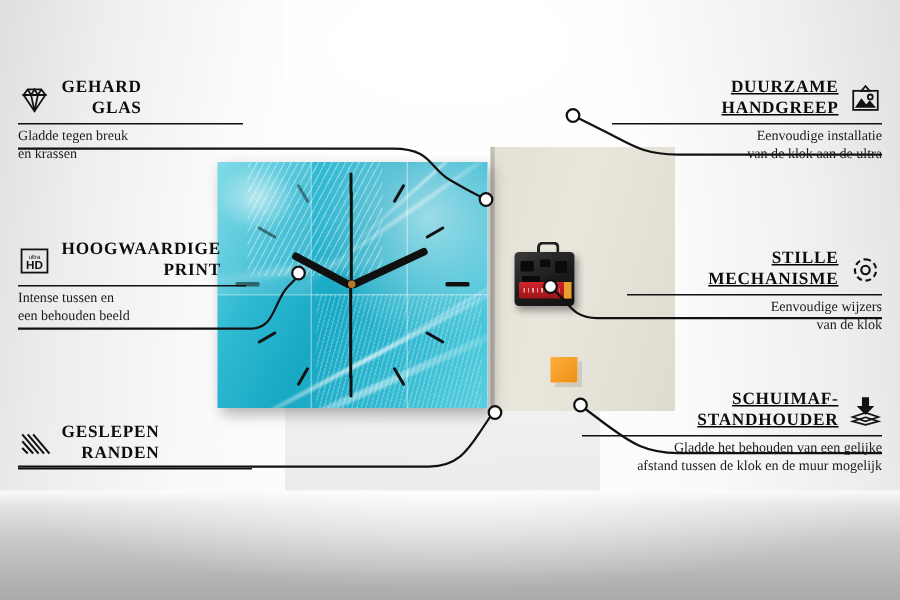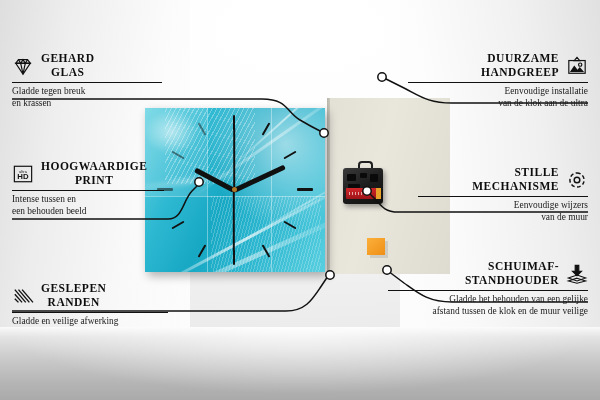--- a/index.html
+++ b/index.html
@@ -84,23 +84,23 @@
     background:linear-gradient(140deg,#fbb03b,#ef8f16);box-shadow:3px 3px 0 rgba(0,0,0,.10);}
 
   
   .feat{position:absolute;}
   .feat .head{display:flex;align-items:center;gap:7px;}
   .feat .title{font-weight:bold;font-size:11.5px;letter-spacing:.5px;color:#0d0d0d;
     line-height:13.5px;text-transform:uppercase;}
   .feat .rule{height:1.3px;background:#111;margin-top:3px;}
   .feat .desc{font-size:9.4px;line-height:11.6px;color:#1b1b1b;margin-top:3px;}
   .feat.left .head{justify-content:flex-start;}
-  .feat.left .title{text-align:center;}
+  .feat.left .title{text-align:right;}
   .feat.left .desc{text-align:left;}
-  .feat.right .head{justify-content:flex-end;flex-direction:row;}
+  .feat.right .head{justify-content:flex-end;flex-direction:row;text-decoration:underline;}
   .feat.right .title{text-align:right;}
   .feat.right .desc{text-align:right;}
 
   .ic{width:22px;height:20px;flex:0 0 22px;display:block;}
 
   svg.conn{position:absolute;left:0;top:0;width:600px;height:400px;pointer-events:none;}
 </style>
 </head>
 <body>
 
@@ -239,23 +239,20 @@
           <path d="M3,9 L11,18"></path>
             <path d="M3,14 L7,18"></path>
         </svg>
       </span>
       <span class="title">
         <span>GESLEPEN</span><br>
         <span>RANDEN</span>
       </span>
     </div>
     <div class="rule" style="width:156px;"></div>
-    <div class="desc">
-      <span>Gladde en veilige afwerking</span>
-    </div>
   </div>
 
   <div class="feat right" style="left:408px;top:52px;width:180px;">
     <div class="head">
       <span class="title">
         <span>DUURZAME</span><br>
         <span>HANDGREEP</span>
       </span>
       <span class="ic">
         <svg viewBox="0 0 24 22" width="22" height="20" fill="none" stroke="#111" stroke-width="1.3">
@@ -282,38 +279,38 @@
       <span class="ic">
         <svg viewBox="0 0 24 22" width="22" height="20" fill="none" stroke="#111" stroke-width="1.6">
           <path d="M12,3.2 a7.8,7.8 0 1,1 -0.01,0" stroke-dasharray="4.1 2.6"></path>
           <circle cx="12" cy="11" r="3.1"></circle>
         </svg>
       </span>
     </div>
     <div class="rule" style="width:170px;margin-left:auto;"></div>
     <div class="desc">
       <span>Eenvoudige wijzers</span><br>
-      <span>van de muur</span>
+      <span>van de klok</span>
     </div>
   </div>
 
   <div class="feat right" style="left:388px;top:260px;width:200px;">
     <div class="head">
       <span class="title">
         <span>SCHUIMAF-</span><br>
         <span>STANDHOUDER</span>
       </span>
       <span class="ic">
         <svg viewBox="0 0 24 22" width="22" height="20" fill="none" stroke="#111" stroke-width="1.2">
           <path d="M10,1.5 L14,1.5 L14,8 L17,8 L12,13 L7,8 L10,8 Z" fill="#111" stroke="#111"></path>
           <path d="M12,12.2 L21.5,15.4 L12,18.6 L2.5,15.4 Z"></path>
           <path d="M12,15.6 L21.5,18.6 L12,21.2 L2.5,18.6 Z"></path>
         </svg>
       </span>
     </div>
     <div class="rule" style="width:200px;margin-left:auto;"></div>
     <div class="desc">
       <span>Gladde het behouden van een gelijke</span><br>
-      <span>afstand tussen de klok en de muur veilige</span>
+      <span>afstand tussen de klok en de muur mogelijk</span>
     </div>
   </div>
 
 </div>
 
 </body></html>

